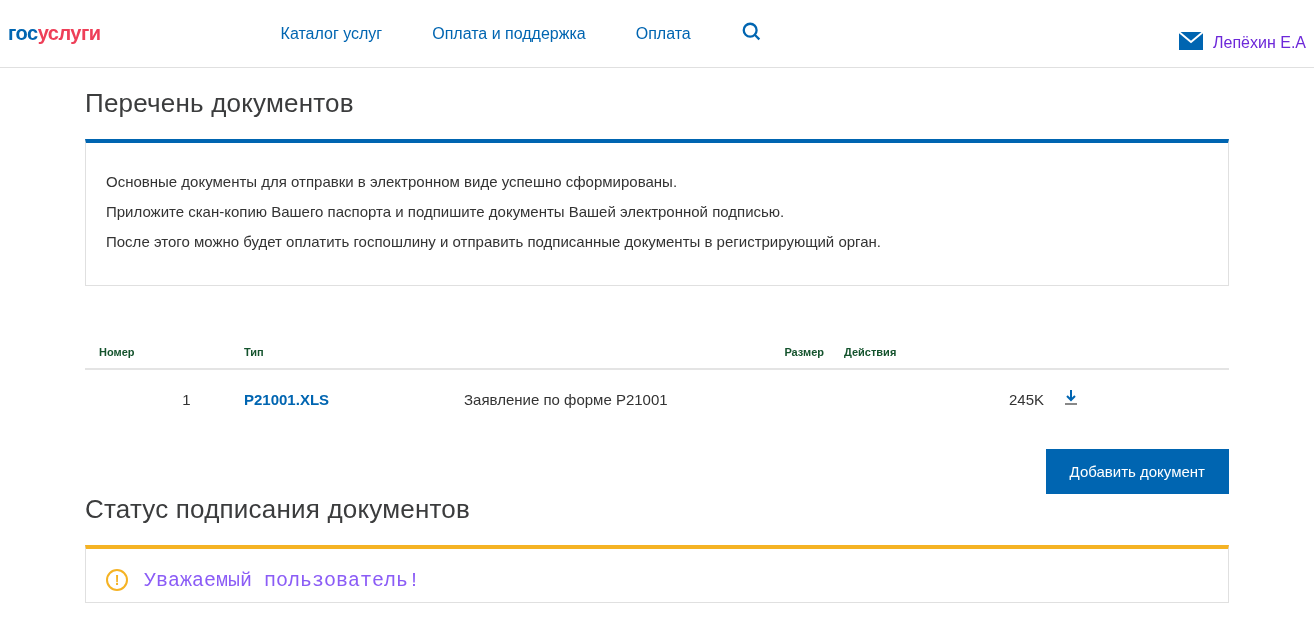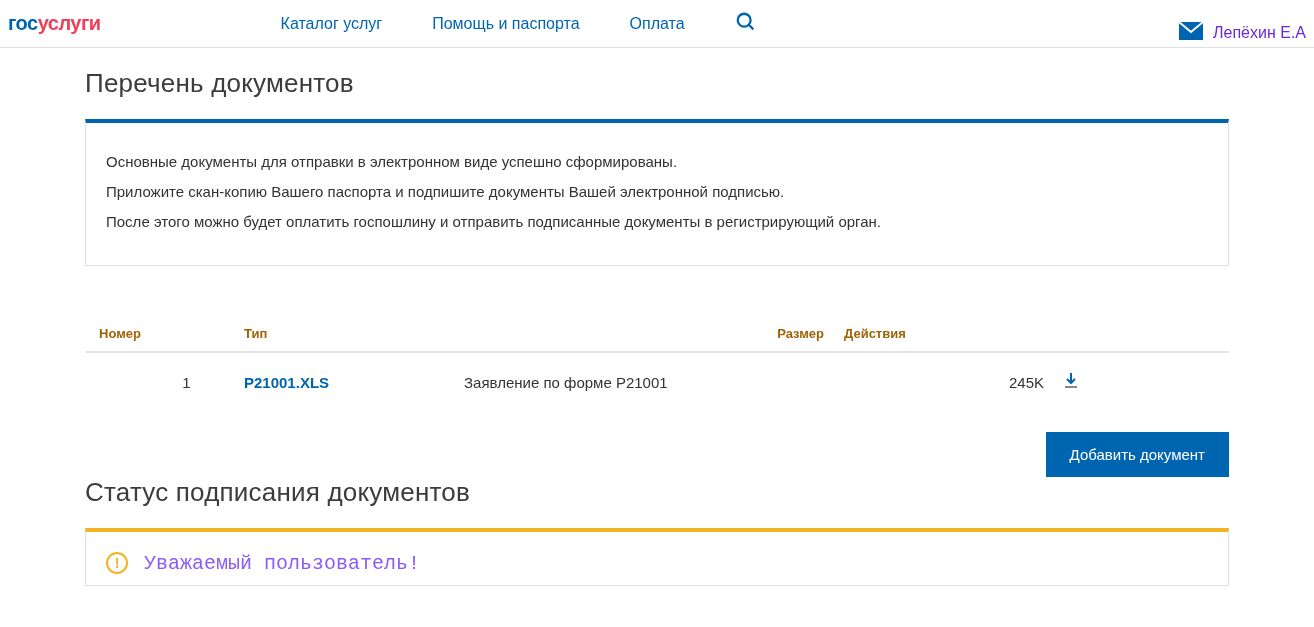--- a/index.html
+++ b/index.html
@@ -9,21 +9,21 @@
     }
     body {
       font-family: Arial, Helvetica, sans-serif;
       background: #ffffff;
       color: #333;
       width: 1314px;
       height: 627px;
       overflow: hidden;
     }
     .header {
-      height: 48px;
+      height: 68px;
       border-bottom: 1px solid #e0e0e0;
       display: flex;
       align-items: center;
       padding: 0 8px;
     }
     .logo {
       font-size: 20px;
       font-weight: bold;
       letter-spacing: -0.5px;
       margin-right: 180px;
@@ -74,22 +74,22 @@
       color: #333;
     }
     .table {
       margin-top: 50px;
       width: 100%;
     }
     .table-header {
       display: flex;
       padding: 10px 14px;
       font-weight: bold;
-      font-size: 13px;
-      color: #a16207;
+      font-size: 11px;
+      color: #14532d;
       border-bottom: 2px solid #e4e4e4;
     }
     .col-num { width: 145px; }
     .col-name { width: 220px; }
     .col-type { width: 480px; }
     .col-size { width: 120px; text-align: right; padding-right: 20px; }
     .col-actions { flex: 1; }
     .table-row {
       display: flex;
       padding: 20px 14px;
@@ -150,21 +150,21 @@
     }
   </style>
 </head>
 <body>
 
 <div class="header">
   <div class="logo">
     <span class="l1">гос</span><span class="l2">услуги</span>
   </div>
   <span class="nav-item">Каталог услуг</span>
-  <span class="nav-item">Помощь и паспорта</span>
+  <span class="nav-item">Оплата и поддержка</span>
   <span class="nav-item">Оплата</span>
   <span class="search-icon-wrap">
     <svg width="22" height="22" viewBox="0 0 24 24" fill="none" stroke="#0065b1" stroke-width="2.5">
       <circle cx="10" cy="10" r="7"></circle>
       <line x1="20" y1="20" x2="15" y2="15"></line>
     </svg>
   </span>
   <div class="user-block">
     <span class="mail-icon">
       <svg width="24" height="18" viewBox="0 0 24 18">

